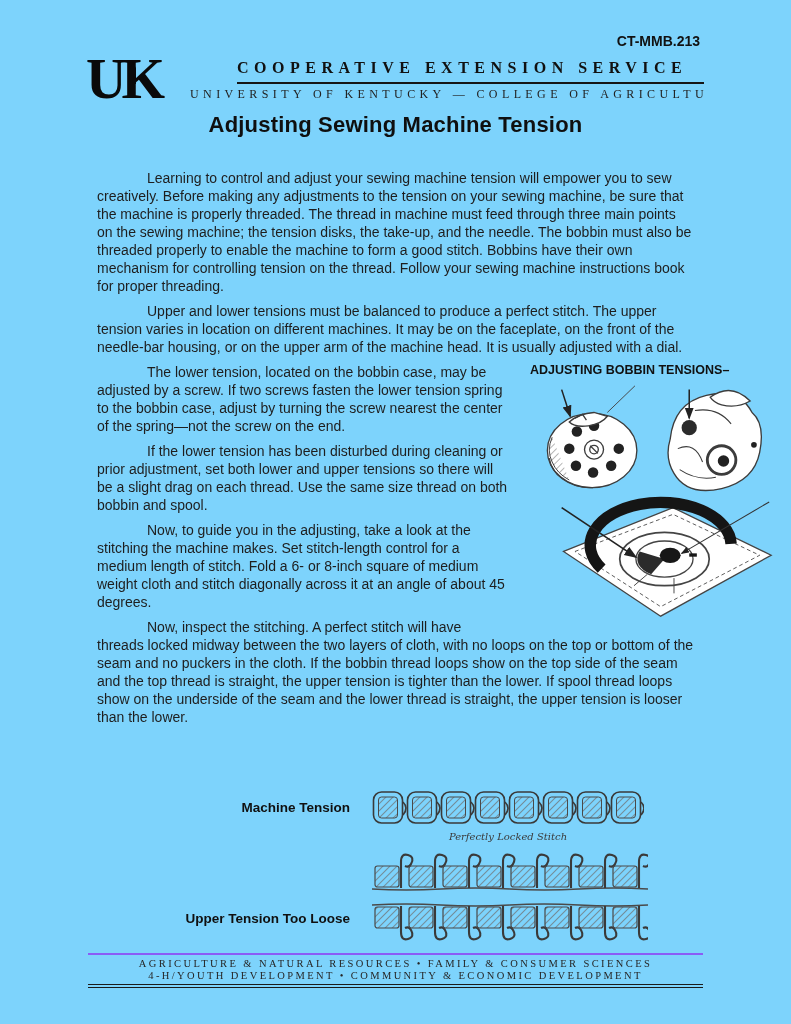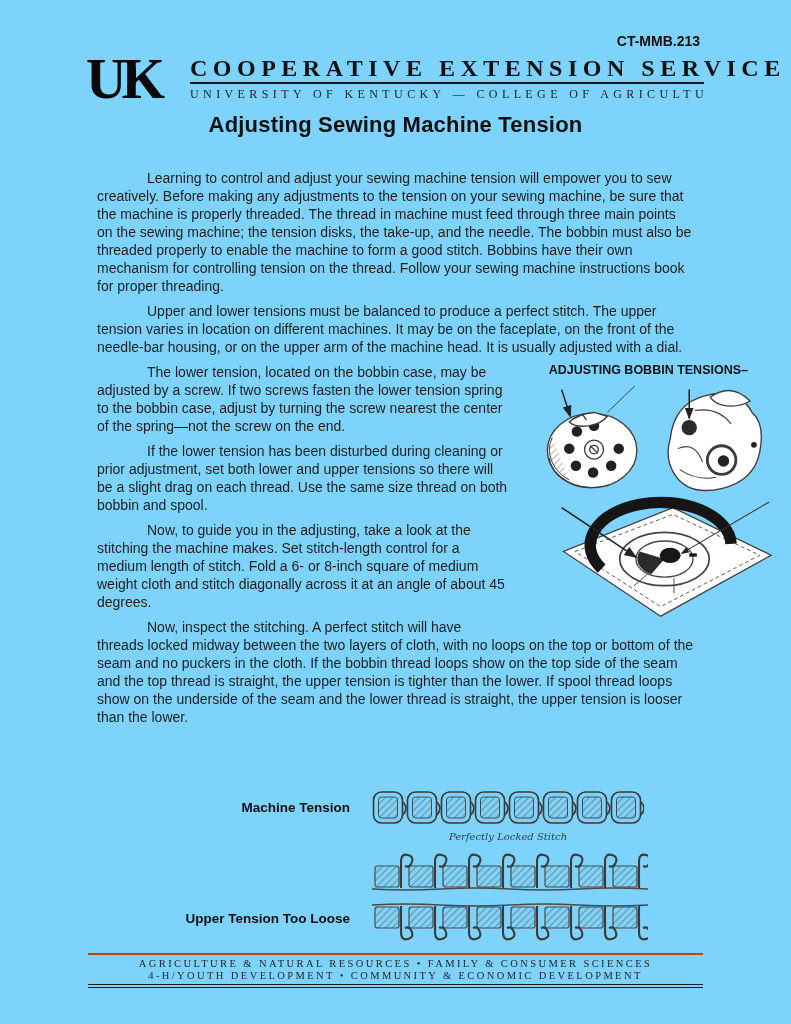--- a/index.html
+++ b/index.html
@@ -11,48 +11,48 @@
   .doc-number{position:absolute;top:33px;right:91px;font-size:14px;font-weight:bold;color:#111;}
   .masthead{position:absolute;left:86px;top:54px;width:618px;display:flex;align-items:flex-end;}
   .logo{
     position:relative;font-family:"Liberation Serif",serif;font-weight:bold;
     font-size:56px;line-height:44px;letter-spacing:-5px;color:#0a0a0a;width:104px;flex:0 0 auto;
   }
   .logo .tower{position:absolute;left:44px;top:5px;width:6px;height:22px;background:#0a0a0a;
     clip-path:polygon(50% 0,100% 28%,100% 100%,0 100%,0 28%);}
   .mast-right{flex:1;min-width:0;padding-top:3px;}
   .org1{
-    font-family:"Liberation Serif",serif;font-weight:bold;font-size:24px;line-height:22px;
-    letter-spacing:5.5px;white-space:nowrap;color:#111;border-bottom:2px solid #151515;padding-bottom:3px;
+    font-family:"Liberation Serif",serif;font-weight:bold;font-size:16px;line-height:22px;
+    letter-spacing:5.5px;white-space:nowrap;color:#111;border-bottom:2px solid #151515;padding-bottom:3px;margin-left:47px;
   }
   .org2{
     font-family:"Liberation Serif",serif;font-size:12px;line-height:14px;letter-spacing:4.4px;
     white-space:nowrap;color:#222;padding-top:3px;overflow:hidden;
   }
   
   .page-title{position:absolute;top:112px;left:0;width:100%;text-align:center;
     font-size:22px;font-weight:bold;color:#0f0f0f;letter-spacing:.2px;}
   
   .body-text{position:absolute;left:90px;top:162px;width:612px;font-size:14px;line-height:18px;text-align:left;}
   .body-text p{margin:7px;text-indent:50px;}
   
   .sidebar{float:right;width:186px;margin:0 0 2px 6px;}
-  .sb-inner{width:218px;padding-left:14px;text-align:right;}
+  .sb-inner{width:218px;padding-left:14px;}
   .sb-head{display:block;font-size:12.5px;font-weight:bold;line-height:15px;color:#111;}
   .sb-body{display:block;font-size:12.5px;line-height:14.5px;color:#222;}
   .illus{margin-top:4px;margin-left:16px;width:244px;height:238px;}
   
   .fig-label{position:absolute;left:90px;width:260px;text-align:right;font-size:13.5px;font-weight:bold;color:#101010;}
   .fig-art{position:absolute;left:372px;}
   .fig-caption{position:absolute;left:372px;width:272px;text-align:center;
     font-family:"DejaVu Serif",serif;font-style:italic;font-size:10px;color:#3a3a3a;}
   
   .footer{
     position:absolute;left:88px;top:953px;width:615px;text-align:center;
-    border-top:2px solid #c2410c;border-bottom:4px double #1a1a1a;padding:3px 0 3px;
+    border-top:2px solid #8b5cf6;border-bottom:4px double #1a1a1a;padding:3px 0 3px;
   }
   .footer div{
     font-family:"Liberation Serif",serif;font-size:10.5px;line-height:11.5px;
     letter-spacing:2.4px;color:#262626;white-space:nowrap;overflow:hidden;
   }
   svg{display:block;}
 </style>
 </head>
 <body>
 

